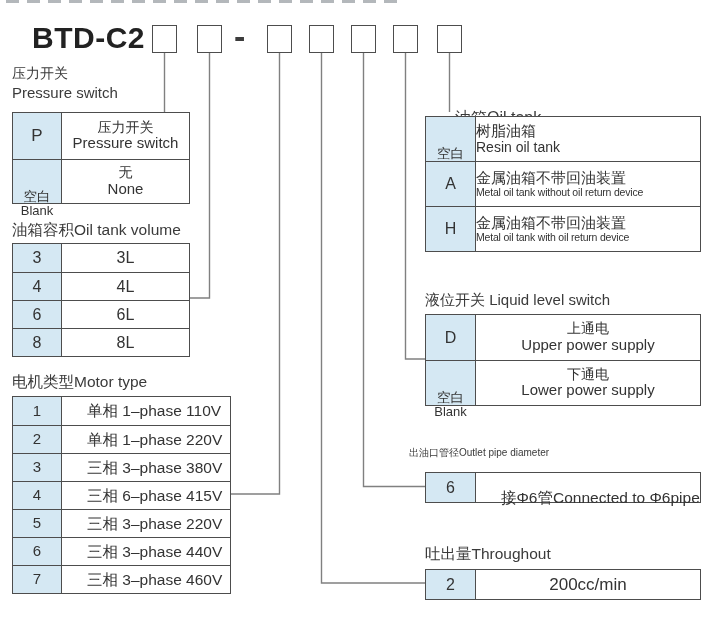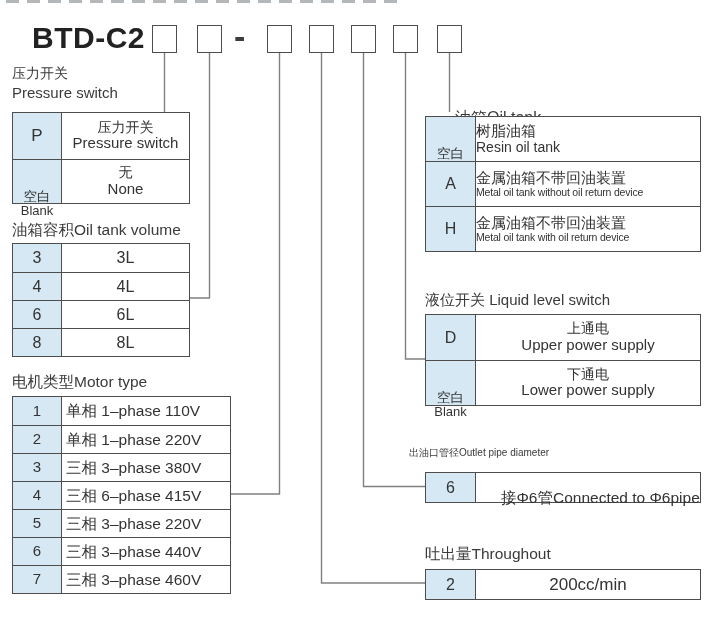--- a/index.html
+++ b/index.html
@@ -69,21 +69,21 @@
   .t13 { font-size: 13px; } .t105 { font-size: 10.5px; letter-spacing: -0.2px; }
 
   #tbl-pressure { left: 12px;  top: 112px; width: 178px; }
   #tbl-volume   { left: 12px;  top: 243px; width: 178px; }
   #tbl-motor    { left: 12px;  top: 396px; width: 219px; }
   #tbl-oiltank  { left: 425px; top: 116px; width: 276px; }
   #tbl-liquid   { left: 425px; top: 314px; width: 276px; }
   #tbl-outlet   { left: 425px; top: 472px; width: 276px; }
   #tbl-through  { left: 425px; top: 569px; width: 276px; }
 
-  .motor-val { padding-left: 4px; }
+  .motor-val { padding-left: 25px; }
   .outlet-val { padding-left: 25px; margin-top: 20px; }
 </style>
 </head>
 <body>
 
 <div class="page">
 
   <div class="remnant"></div>
 
   <span class="model-prefix">BTD-C2</span>

